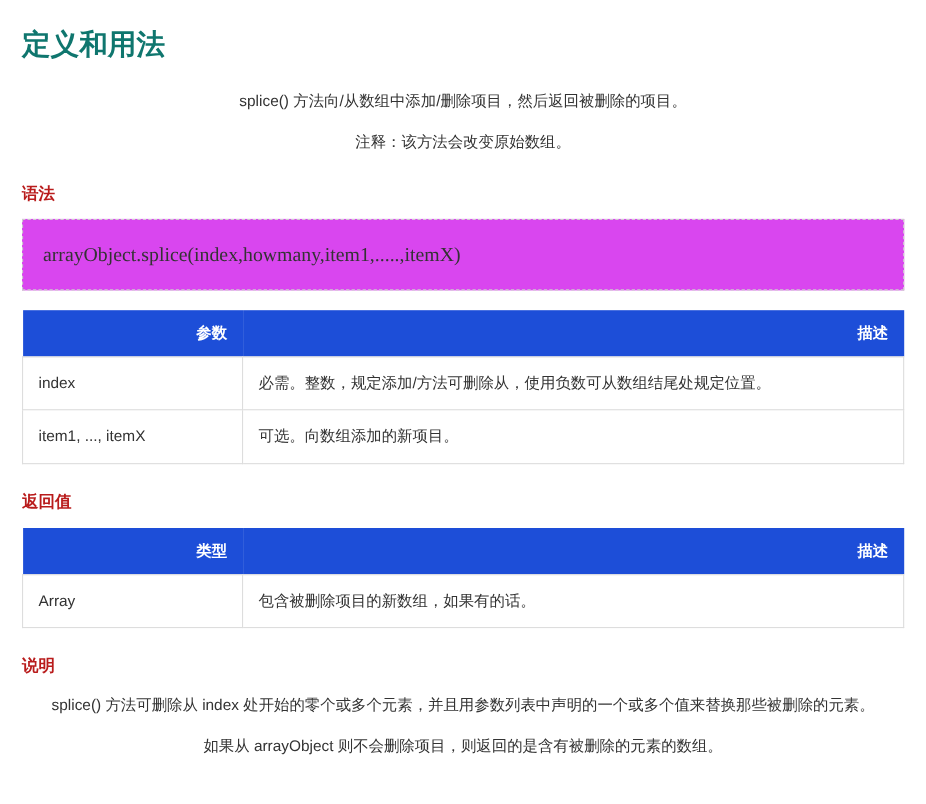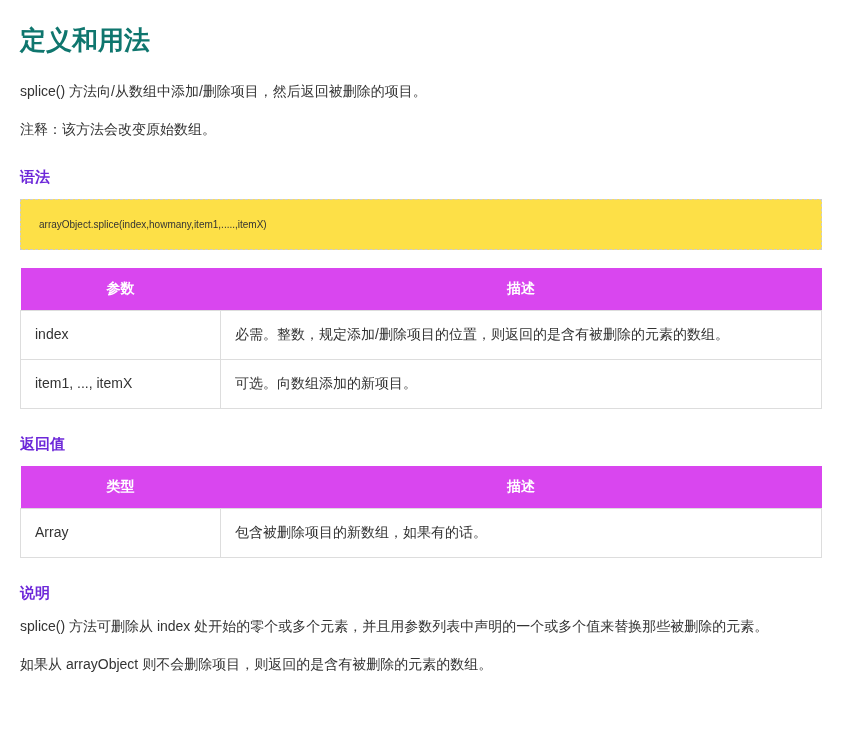--- a/index.html
+++ b/index.html
@@ -16,42 +16,42 @@
       font-size: 26px;
       font-weight: 600;
       margin-bottom: 18px;
       color: #0f766e;
     }
     h2 {
       font-size: 15px;
       font-weight: 700;
       margin-top: 22px;
       margin-bottom: 10px;
-      color: #6d28d9;
+      color: #b91c1c;
     }
-    p { margin-bottom: 14px; color: #333; }
+    p { margin-bottom: 14px; color: #333; text-align: center; }
     .note-label { font-weight: 400; }
     .code-block {
       border: 1px dashed #ccc;
       padding: 16px 18px;
-      font-family: Liberation Sans, sans-serif;
-      font-size: 10px;
+      font-family: Liberation Serif, serif;
+      font-size: 18px;
       color: #333;
       margin-bottom: 18px;
-      background: #fde047;
+      background: #d946ef;
     }
     table {
       width: 100%;
       border-collapse: collapse;
       margin-bottom: 18px;
     }
     thead th {
-      background: #d946ef;
+      background: #1d4ed8;
       color: #fff;
-      text-align: center;
+      text-align: right;
       padding: 9px 14px;
       font-weight: 700;
       font-size: 14px;
     }
     tbody td {
       border: 1px solid #ddd;
       padding: 12px 14px;
       font-size: 14px;
       color: #333;
       vertical-align: top;
@@ -76,21 +76,21 @@
 <table>
   <thead>
     <tr>
       <th>参数</th>
       <th>描述</th>
     </tr>
   </thead>
   <tbody>
     <tr>
       <td>index</td>
-      <td>必需。整数，规定添加/删除项目的位置，则返回的是含有被删除的元素的数组。</td>
+      <td>必需。整数，规定添加/方法可删除从，使用负数可从数组结尾处规定位置。</td>
     </tr>
     <tr>
       <td>item1, ..., itemX</td>
       <td>可选。向数组添加的新项目。</td>
     </tr>
   </tbody>
 </table>
 
 <h2>返回值</h2>
 

